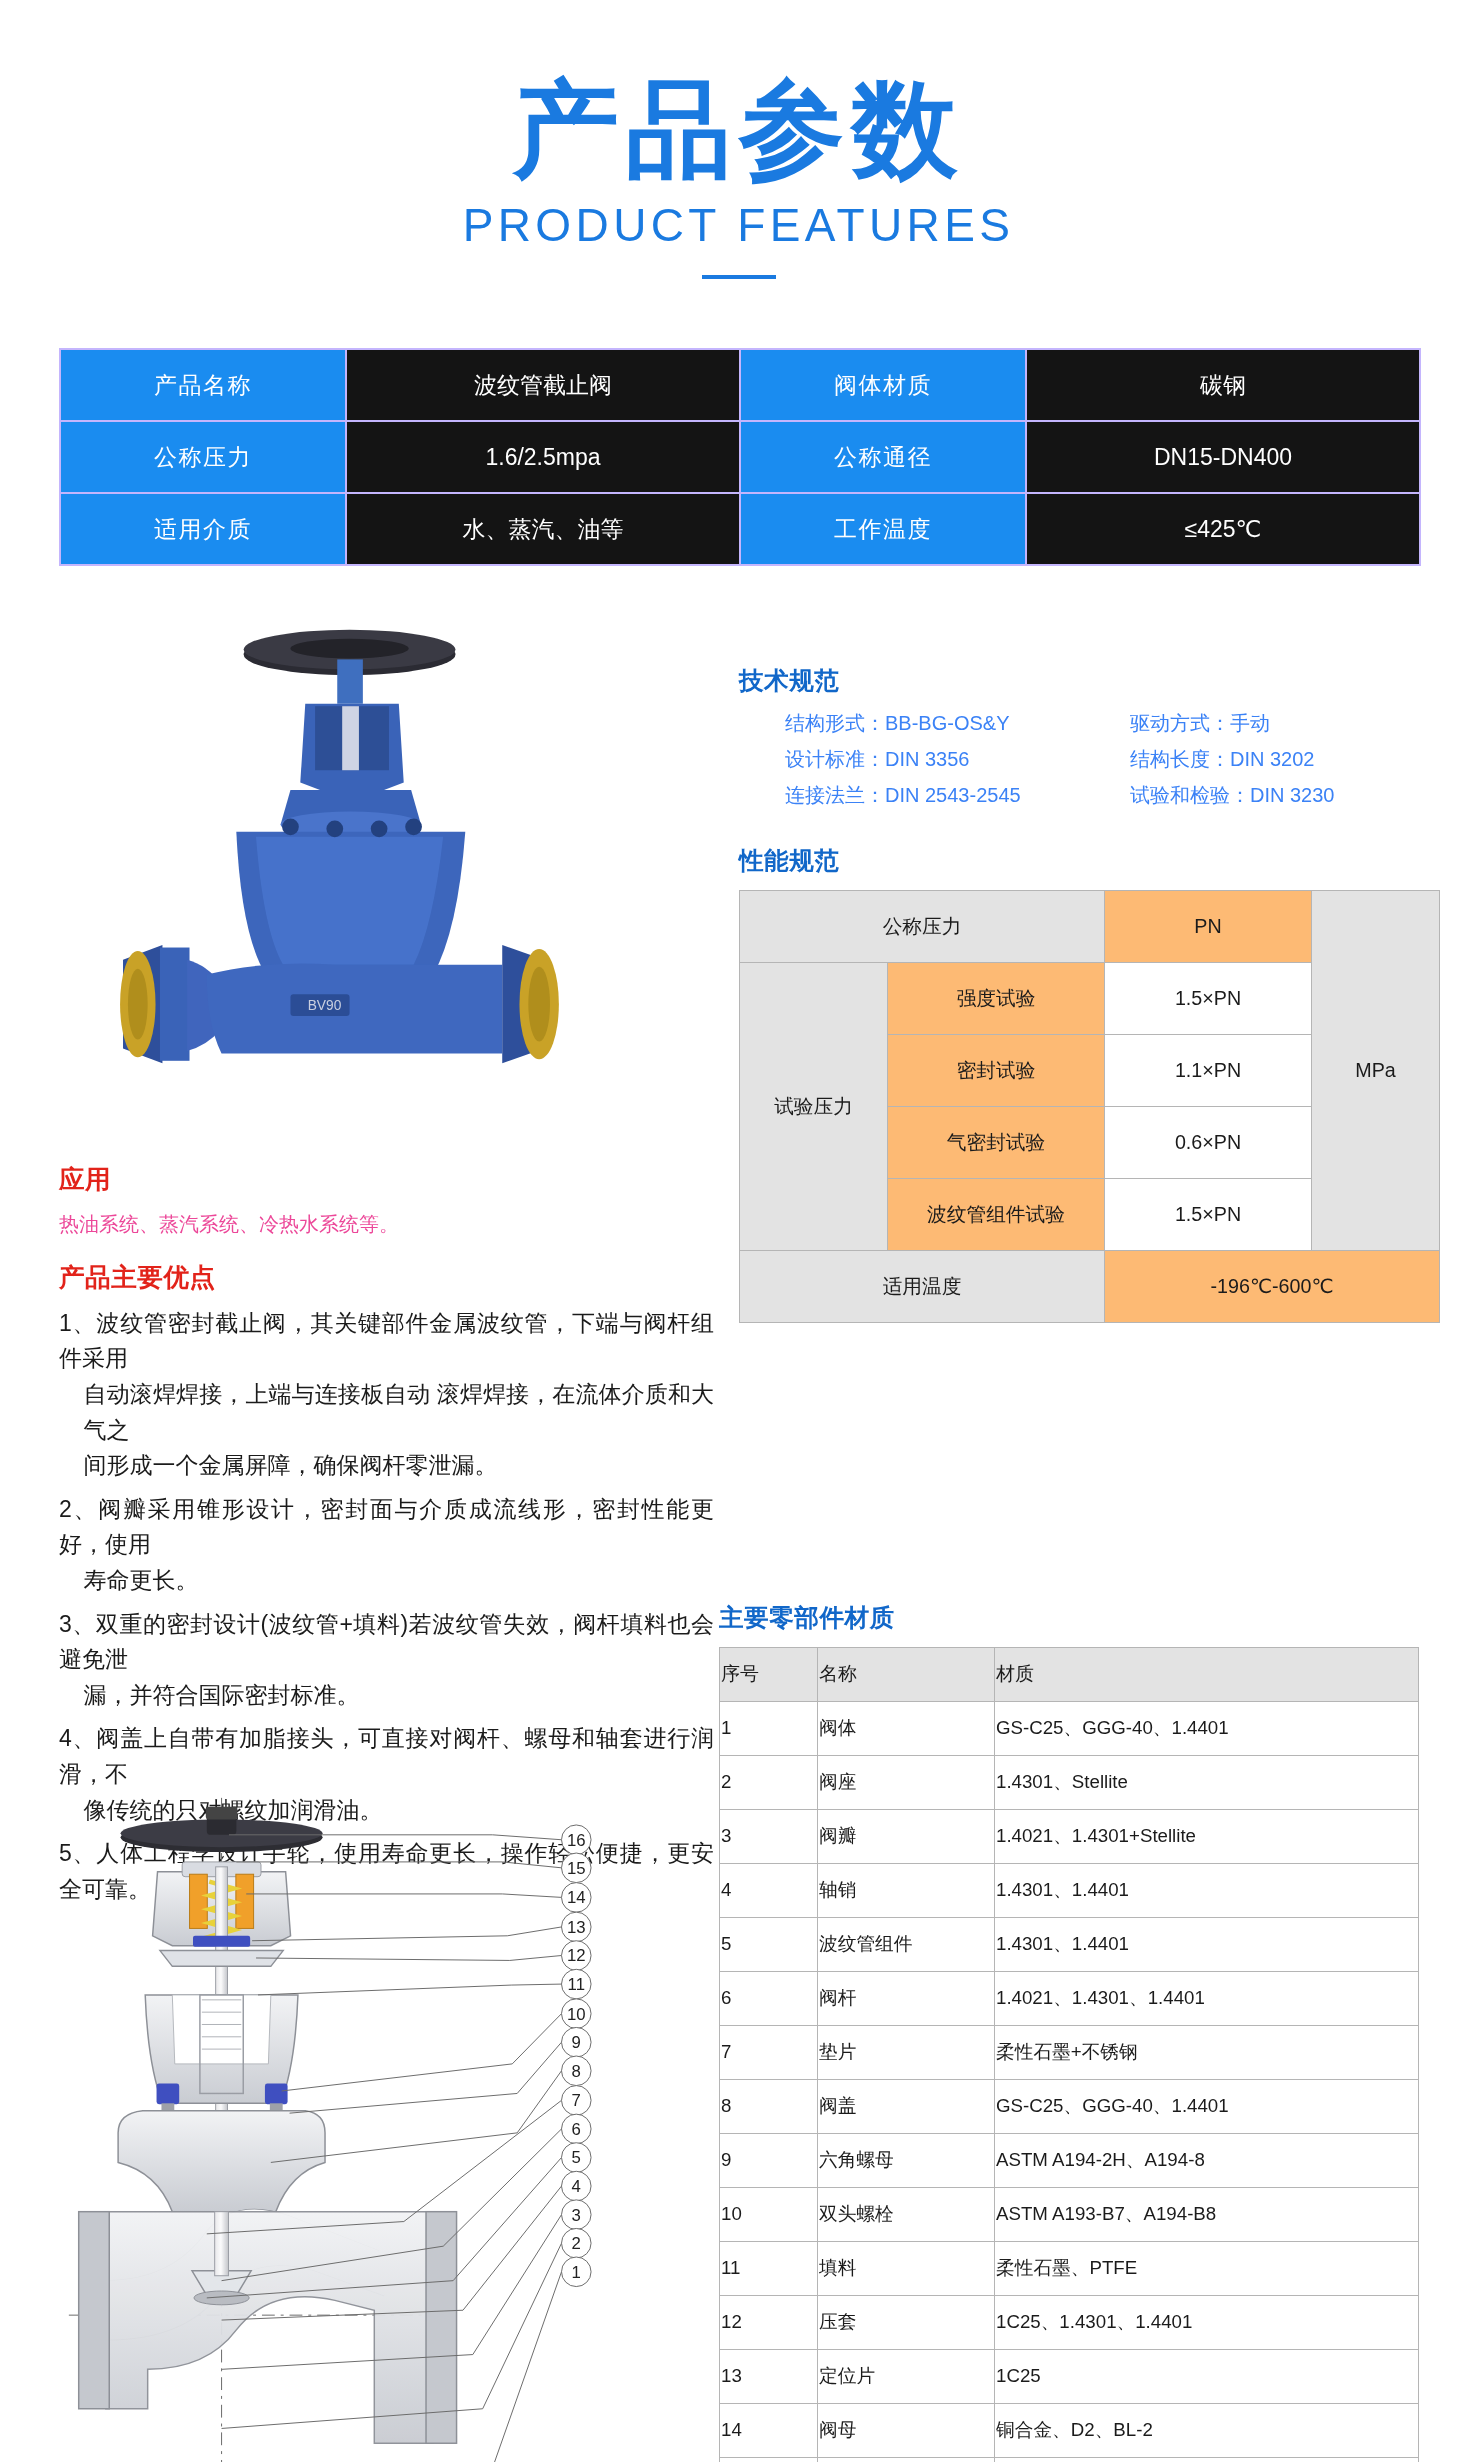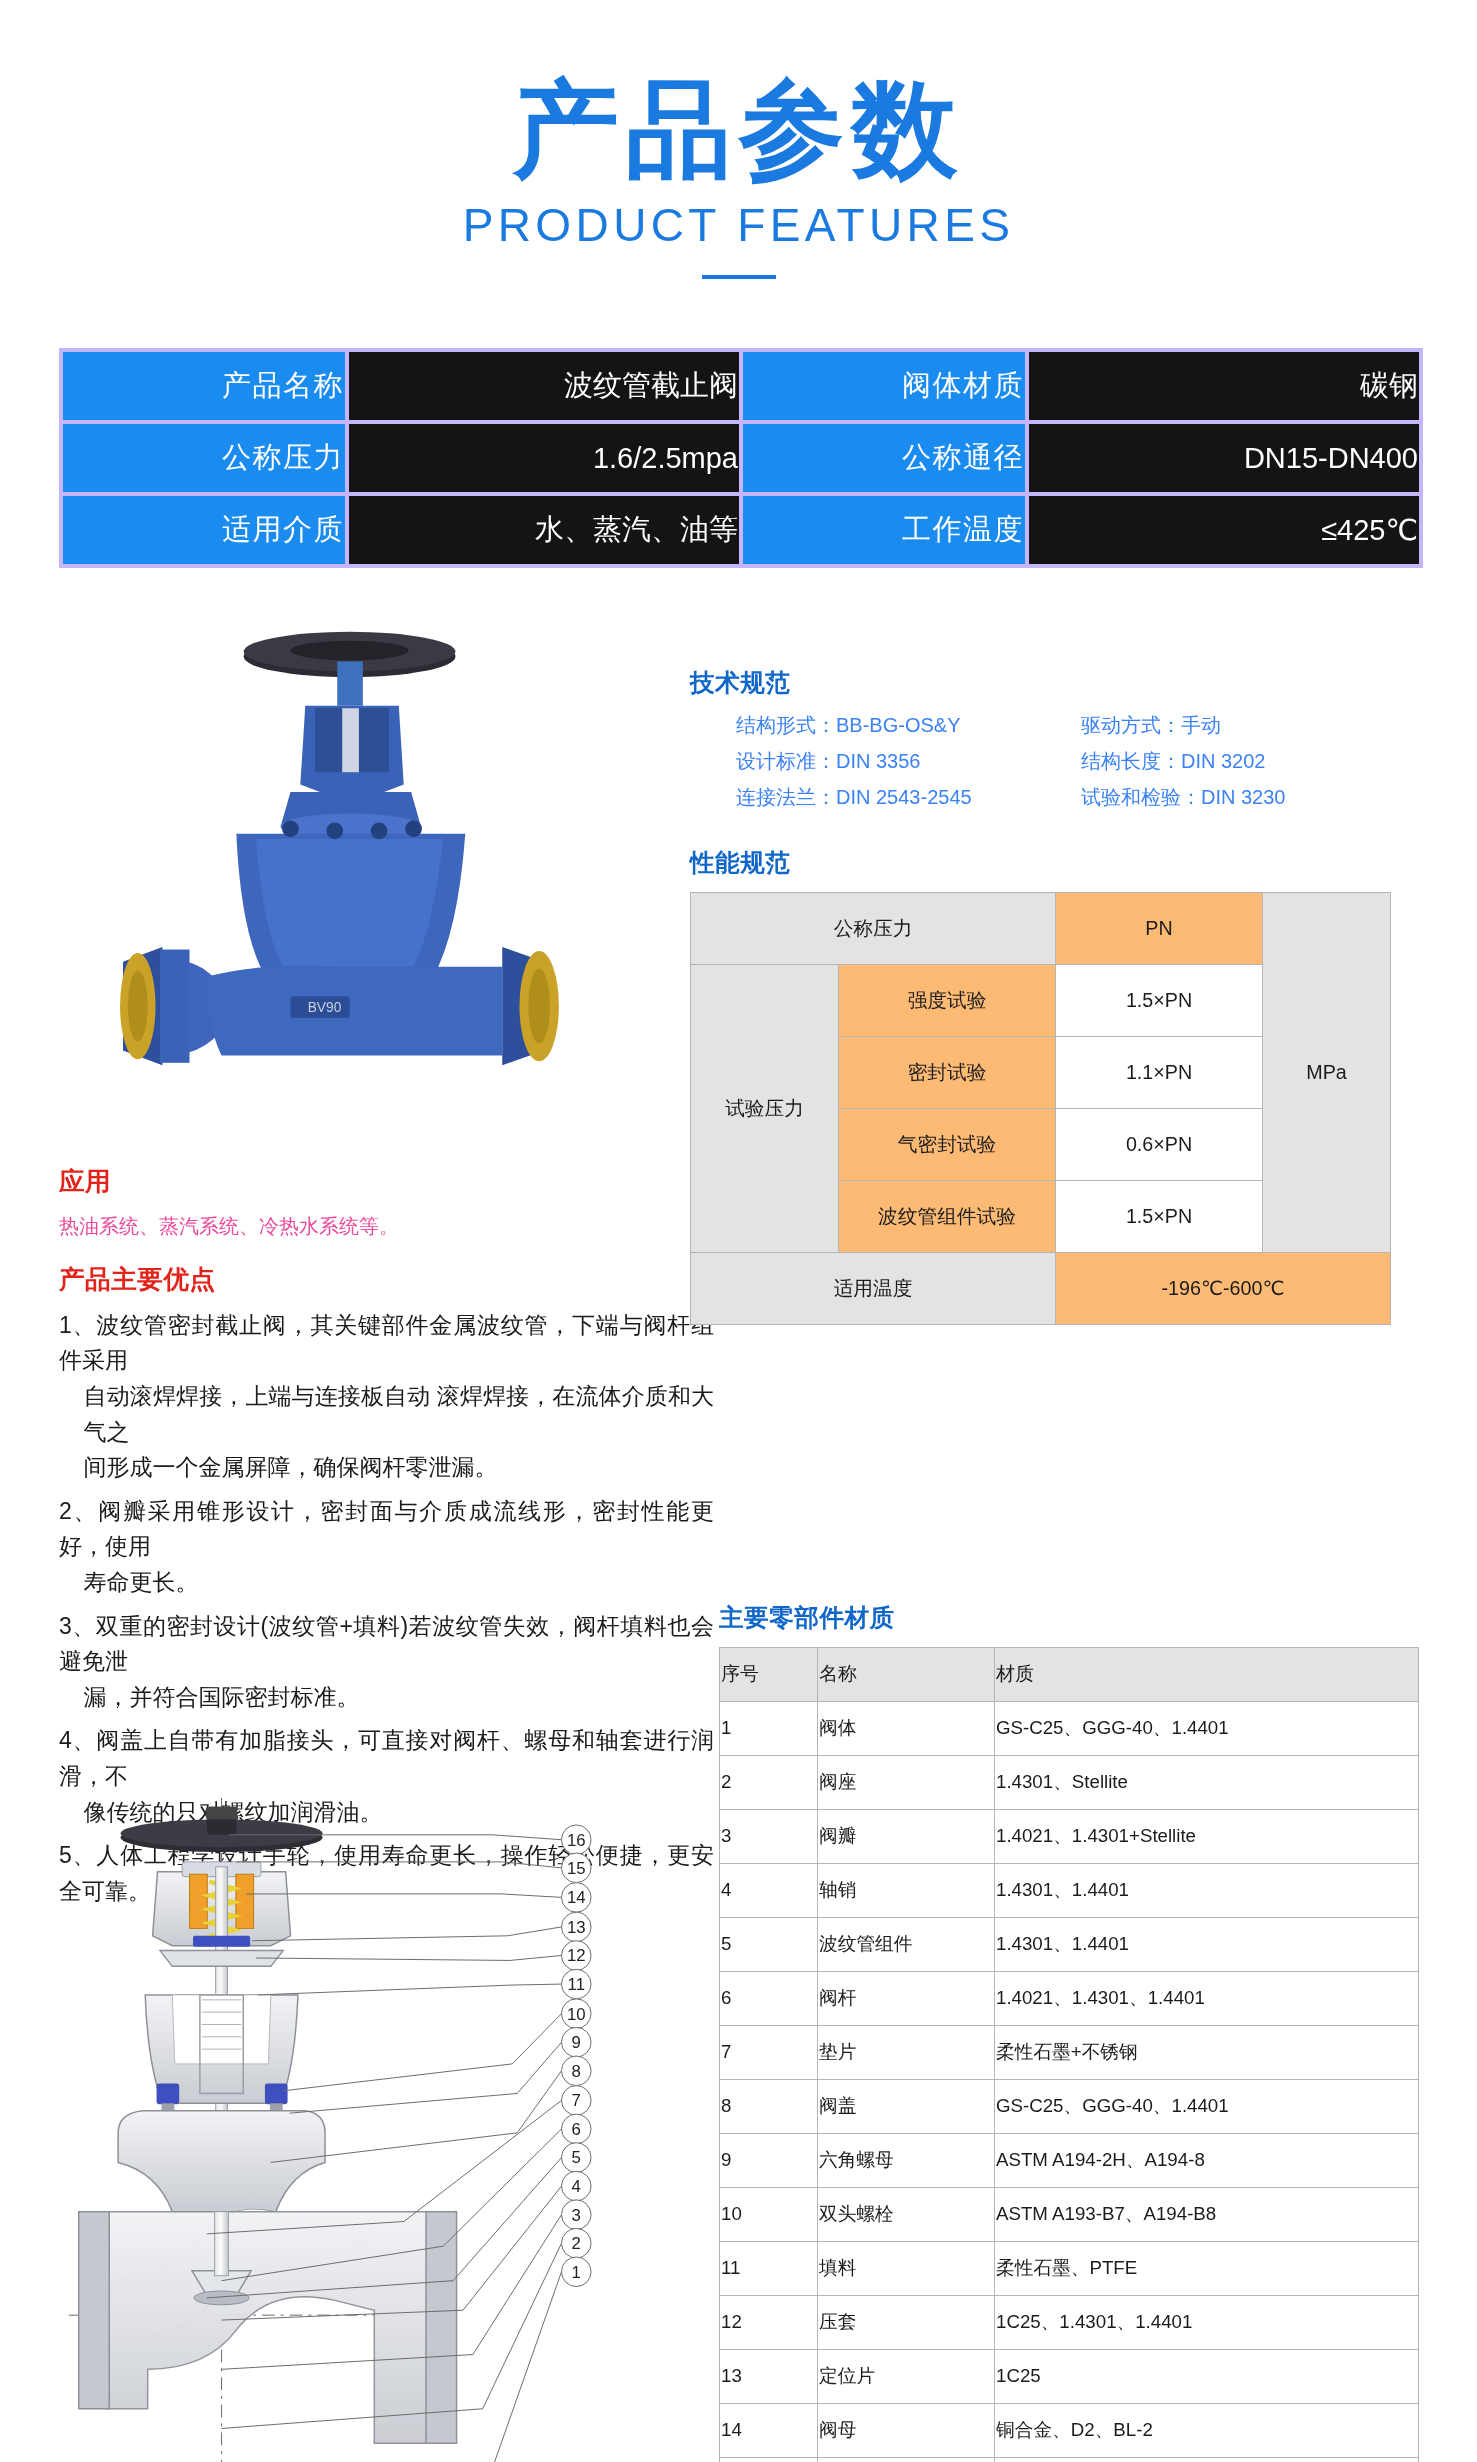--- a/index.html
+++ b/index.html
@@ -32,43 +32,43 @@
   .header .rule {
     width: 74px; height: 4.4px; background: #1a7ae0;
     margin: 22.7px auto 0;
   }
 
   
   .spec-wrap { margin: 69px 59px 0 59px; }
   table.spec { border-collapse: collapse; width: 1359px; table-layout: fixed; }
   table.spec td {
     height: 72px;
-    font-size: 29px;
-    text-align: right;
+    font-size: 23px;
+    text-align: center;
     vertical-align: middle;
-    border: 4px solid #c4b5fd;
+    border: 2px solid #c4b5fd;
   }
   table.spec td.label {
     background: #1a8cf0;
     color: #ffffff;
     width: 286px;
     font-weight: 400;
     letter-spacing: 1.5px;
   }
   table.spec td.value {
     background: #141414;
     color: #ffffff;
     width: 394px;
     font-weight: 400;
   }
 
   
   .mid { position: relative; margin-top: 54px; }
   .left-col { position: absolute; left: 59px; top: 0; width: 655px; }
-  .right-col { position: absolute; left: 690px; top: 44px; width: 699px; }
+  .right-col { position: absolute; left: 739px; top: 44px; width: 699px; }
 
   
   .valve-photo { width: 655px; height: 527px; position: relative; }
   .valve-photo svg { position: absolute; left: 0; top: 0; }
 
   .sec-title-red {
     color: #e2231a;
     font-size: 25.6px;
     font-weight: bold;
     margin-bottom: 10.8px;

